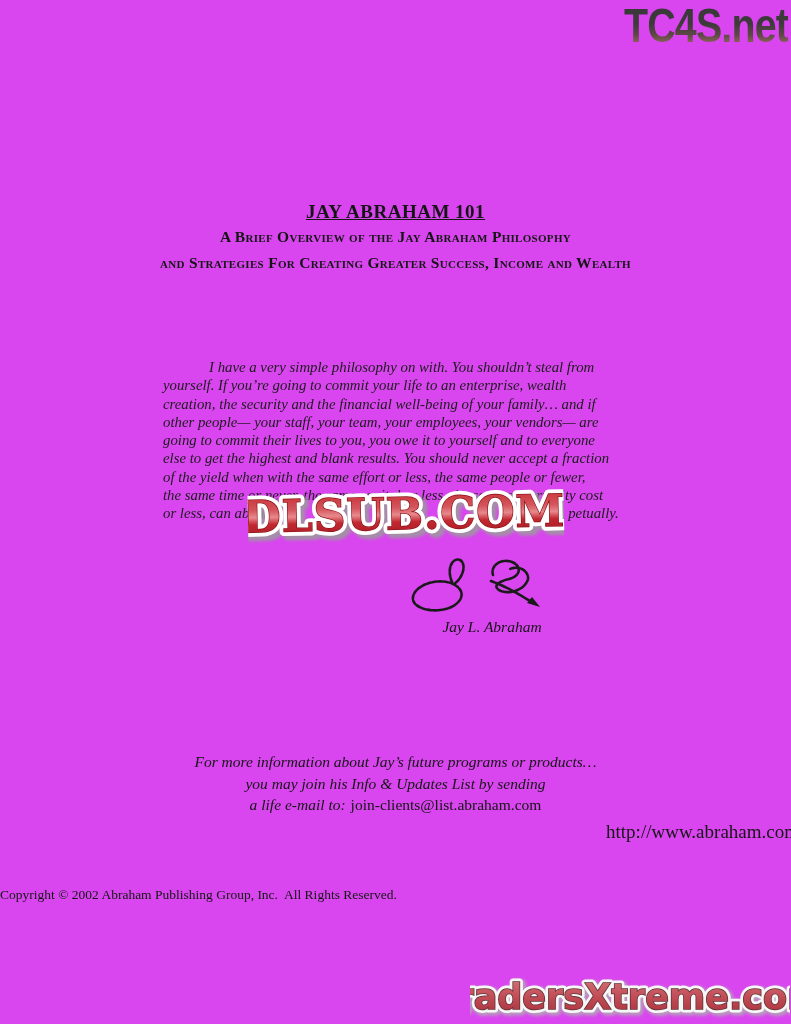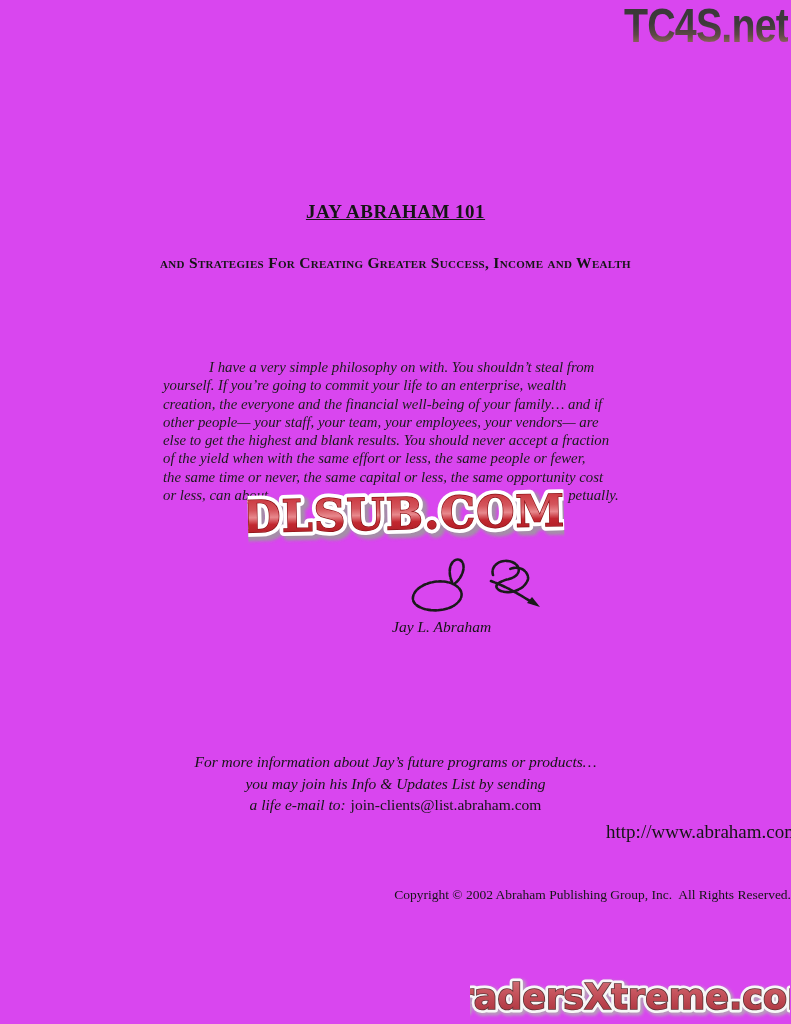--- a/index.html
+++ b/index.html
@@ -37,61 +37,63 @@
   
   .dlsub-wrap { position:absolute; left:248px; top:485px; transform:rotate(-1.2deg); }
   .dlsub-text {
     font-family:"DejaVu Serif", serif; font-weight:bold;
     font-size:44px; letter-spacing:1px;
   }
 
   
   .signature { position:absolute; left:406px; top:554px; }
   .sig-name {
-    position:absolute; left:392px; top:618px; width:200px; text-align:left;
+    position:absolute; left:392px; top:618px; width:200px; text-align:center;
     font-style:italic; font-size:15.5px;
   }
 
   
   .info {
     position:absolute; left:0; top:751px; width:100%; text-align:center;
     font-style:italic; font-size:15.5px; line-height:21.6px;
   }
   .info .email { font-style:normal; margin-left:5px; }
   .website {
     position:absolute; left:8px; top:821px; width:100%; text-align:right;
     font-size:19px;
   }
   .copyright {
-    position:absolute; left:0; top:887px; width:100%; text-align:right;
+    position:absolute; left:0; top:887px; width:100%; text-align:left;
     font-size:13.5px; white-space:pre-wrap;
   }
 
   
   .tx-wrap { position:absolute; right:1px; top:974px; }
   .tx-text {
     font-family:"DejaVu Sans", sans-serif; font-weight:bold;
     font-size:35px; letter-spacing:0px;
   }
 </style>
 </head>
 <body>
 
 <div class="page">
 
   <div class="tc4s">TC4S.net</div>
 
   <div class="title-block doc-title">JAY ABRAHAM 101</div>
+  <div class="title-block doc-sub sub1">A Brief Overview of the Jay Abraham Philosophy</div>
   <div class="title-block doc-sub sub2">and Strategies For Creating Greater Success, Income and Wealth</div>
 
   <div class="quote">
     <div class="qline first">I have a very simple philosophy on with. You shouldn’t steal from</div>
     <div class="qline">yourself. If you’re going to commit your life to an enterprise, wealth</div>
-    <div class="qline">creation, the everyone and the financial well-being of your family… and if</div>
+    <div class="qline">creation, the security and the financial well-being of your family… and if</div>
     <div class="qline">other people— your staff, your team, your employees, your vendors— are</div>
+    <div class="qline">going to commit their lives to you, you owe it to yourself and to everyone</div>
     <div class="qline">else to get the highest and blank results. You should never accept a fraction</div>
     <div class="qline">of the yield when with the same effort or less, the same people or fewer,</div>
     <div class="qline">the same time or never, the same capital or less, the same opportunity cost</div>
     <div class="qline">
       <span>or less, can about</span><span class="gap-spacer"></span><span>petually.</span>
     </div>
   </div>
 
   <div class="dlsub-wrap">
     <svg width="316" height="64" viewBox="0 0 316 64">

